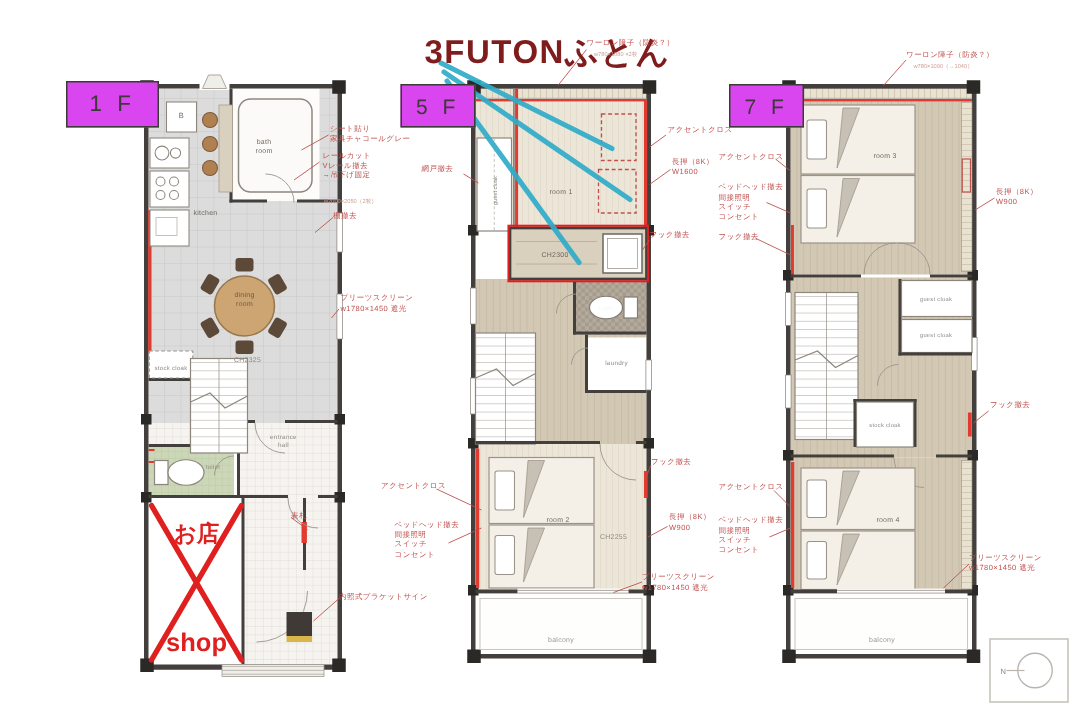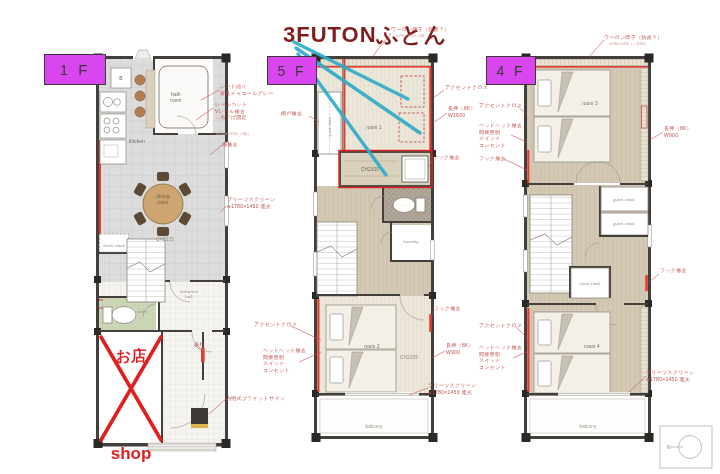--- a/index.html
+++ b/index.html
@@ -323,35 +323,35 @@
  <circle cx="690" cy="447" r="11.5" fill="none" stroke="#b9b5ae" stroke-width="0.9"></circle>
  <path d="M671 447 H683" stroke="#b9b5ae" stroke-width="0.8"></path>
  <text x="667" y="449" font-size="5" fill="#8d867d">N</text>
 </g>
 </svg>
 
 <div class="blue-title" style="left:283px;top:20px">3FUTONふとん</div>
 
 <div class="fbox" style="left:44px;top:54px;width:60px;height:29px;font-size:15px">1 F</div>
 <div class="fbox" style="left:267px;top:56px;width:48px;height:27px;font-size:14px">5 F</div>
-<div class="fbox" style="left:486px;top:56px;width:48px;height:27px;font-size:14px">4 F</div>
+<div class="fbox" style="left:486px;top:56px;width:48px;height:27px;font-size:14px">7 F</div>
 
 <span class="lbl" style="left:121px;top:78px;font-size:5px">B</span>
 <span class="lbl" style="left:176px;top:98px">bath
 room</span>
 <span class="lbl" style="left:137px;top:142px">kitchen</span>
 <span class="lbl wood" style="left:163px;top:200px">dining
 room</span>
 <span class="lbl gray" style="left:165px;top:240px">CH2325</span>
 <span class="lbl gray" style="left:114px;top:245px;font-size:4px">stock cloak</span>
 <span class="lbl gray" style="left:142px;top:311px;font-size:4px">toilet</span>
 <span class="lbl gray" style="left:189px;top:294px;font-size:4.2px">entrance
 hall</span>
 <span class="big-red" style="left:131px;top:356px;font-size:15px">お店</span>
-<span class="big-red" style="left:131px;top:454px;font-size:17px;font-weight:600">shop</span>
+<span class="big-red" style="left:131px;top:429px;font-size:17px;font-weight:600">shop</span>
 
 <span class="vert" style="left:330px;top:127px">guest cloak</span>
 <span class="lbl" style="left:374px;top:128px">room 1</span>
 <span class="lbl" style="left:370px;top:170px">CH2300</span>
 <span class="lbl onDark" style="left:404px;top:206px;font-size:3.8px">toilet</span>
 <span class="lbl gray" style="left:411px;top:242px;font-size:4.2px">laundry</span>
 <span class="lbl" style="left:372px;top:347px">room 2</span>
 <span class="lbl gray" style="left:409px;top:358px">CH2255</span>
 <span class="lbl light" style="left:374px;top:427px">balcony</span>
 

